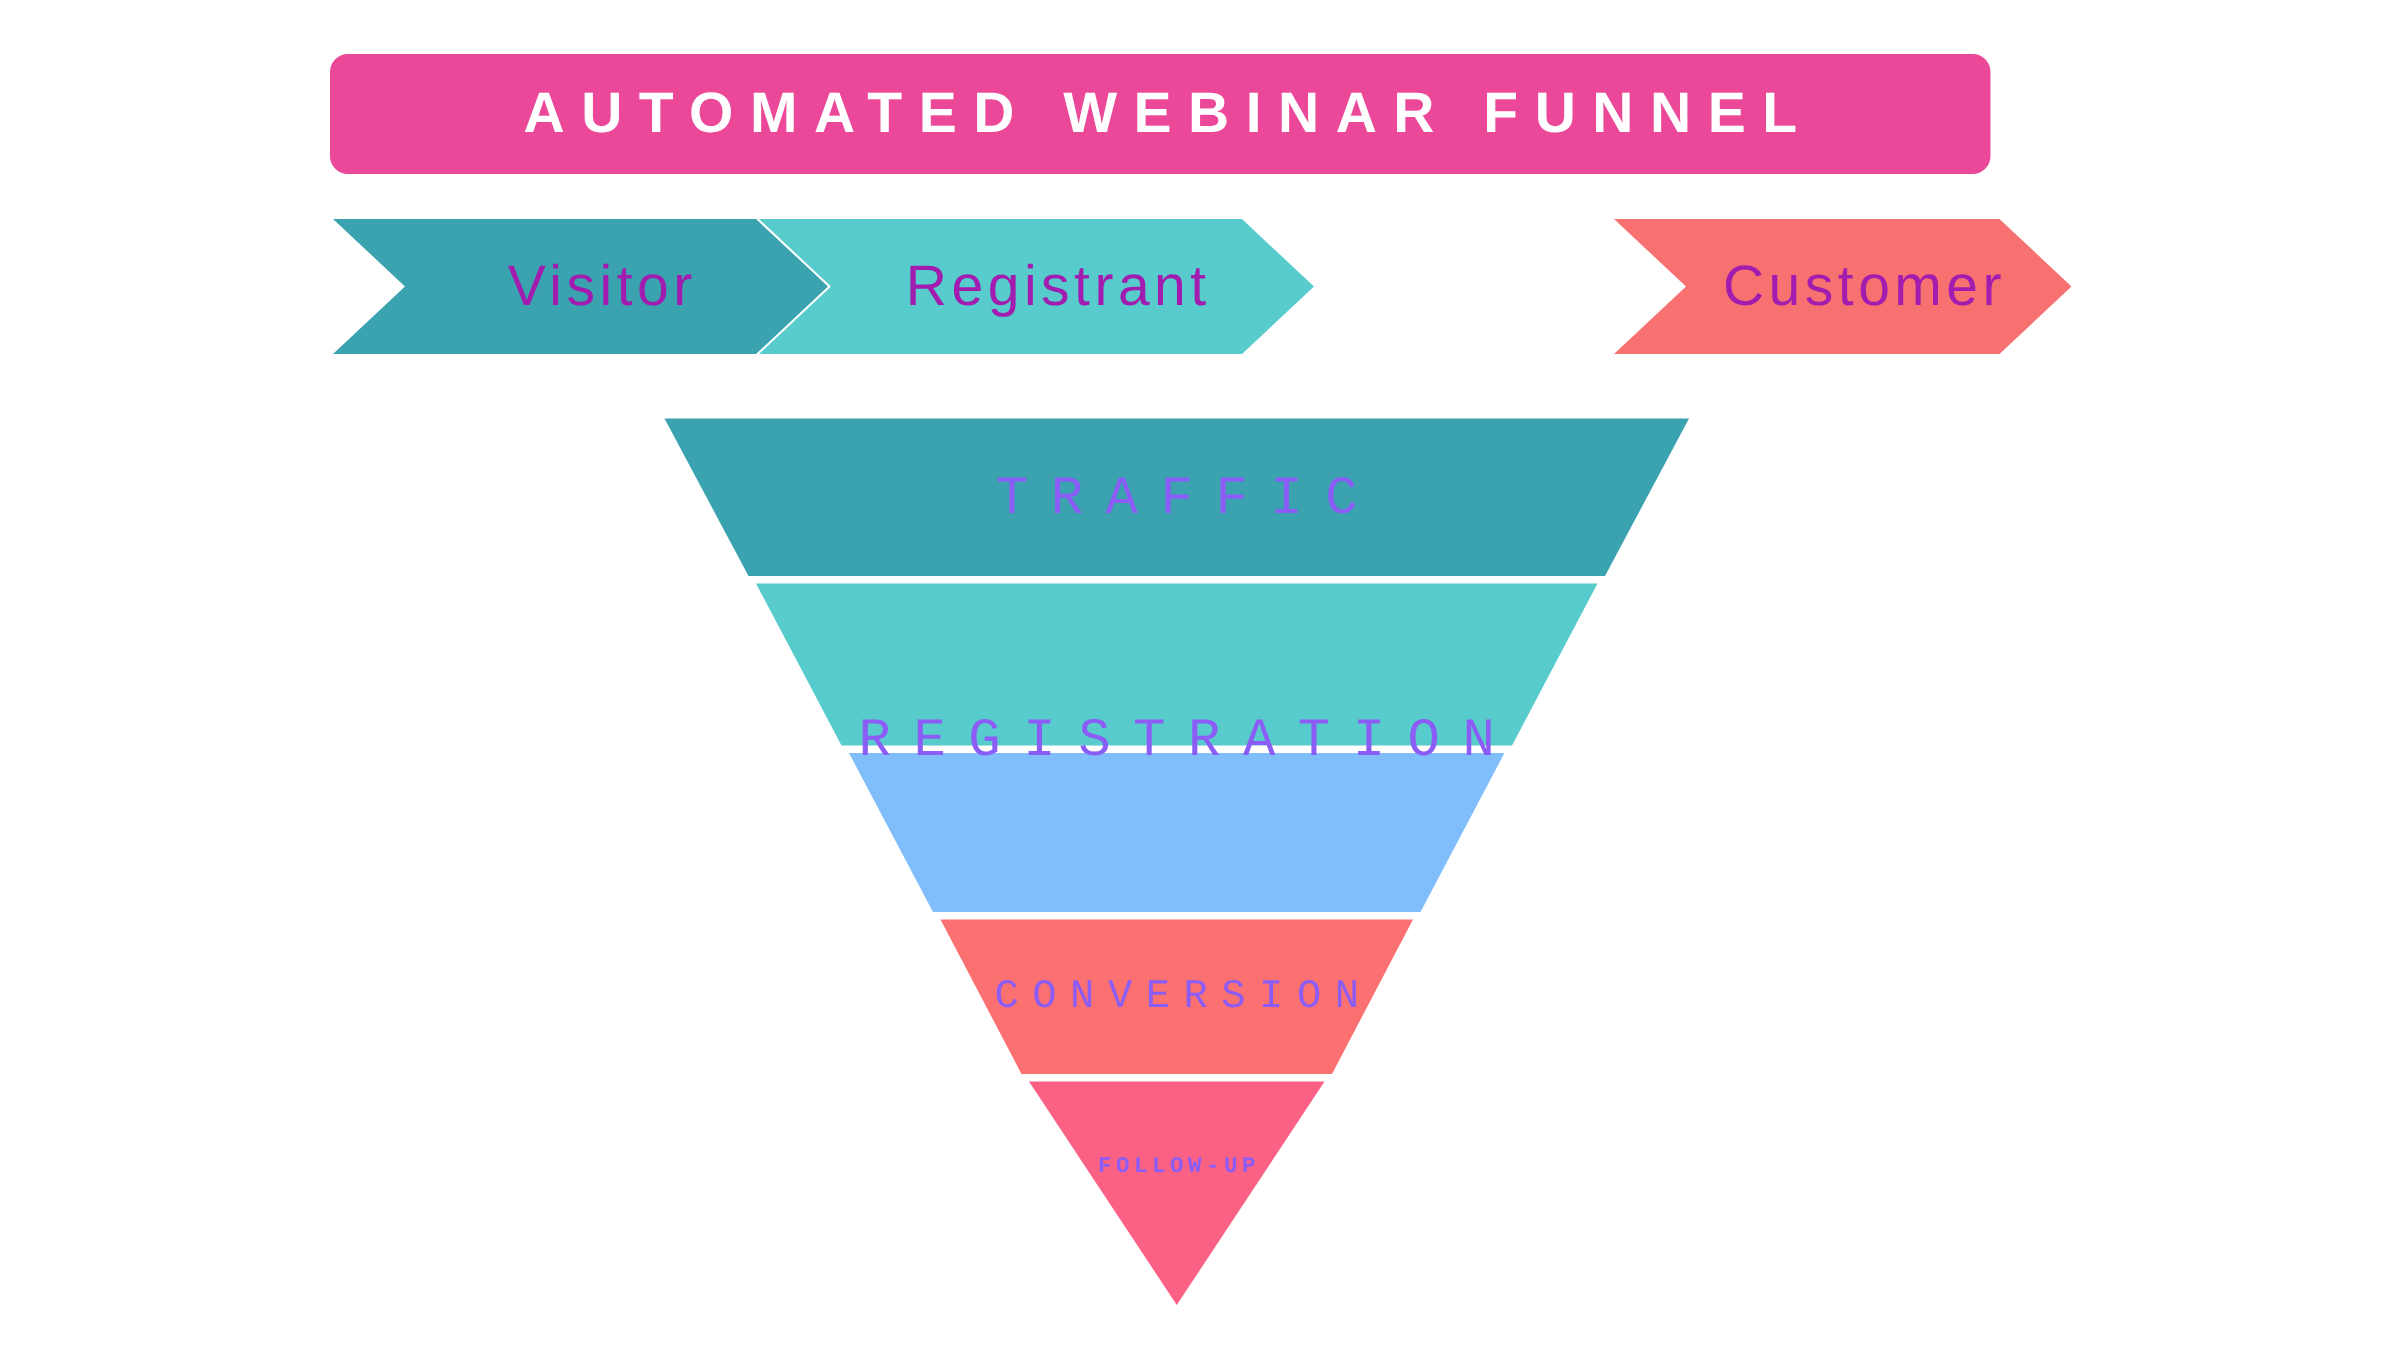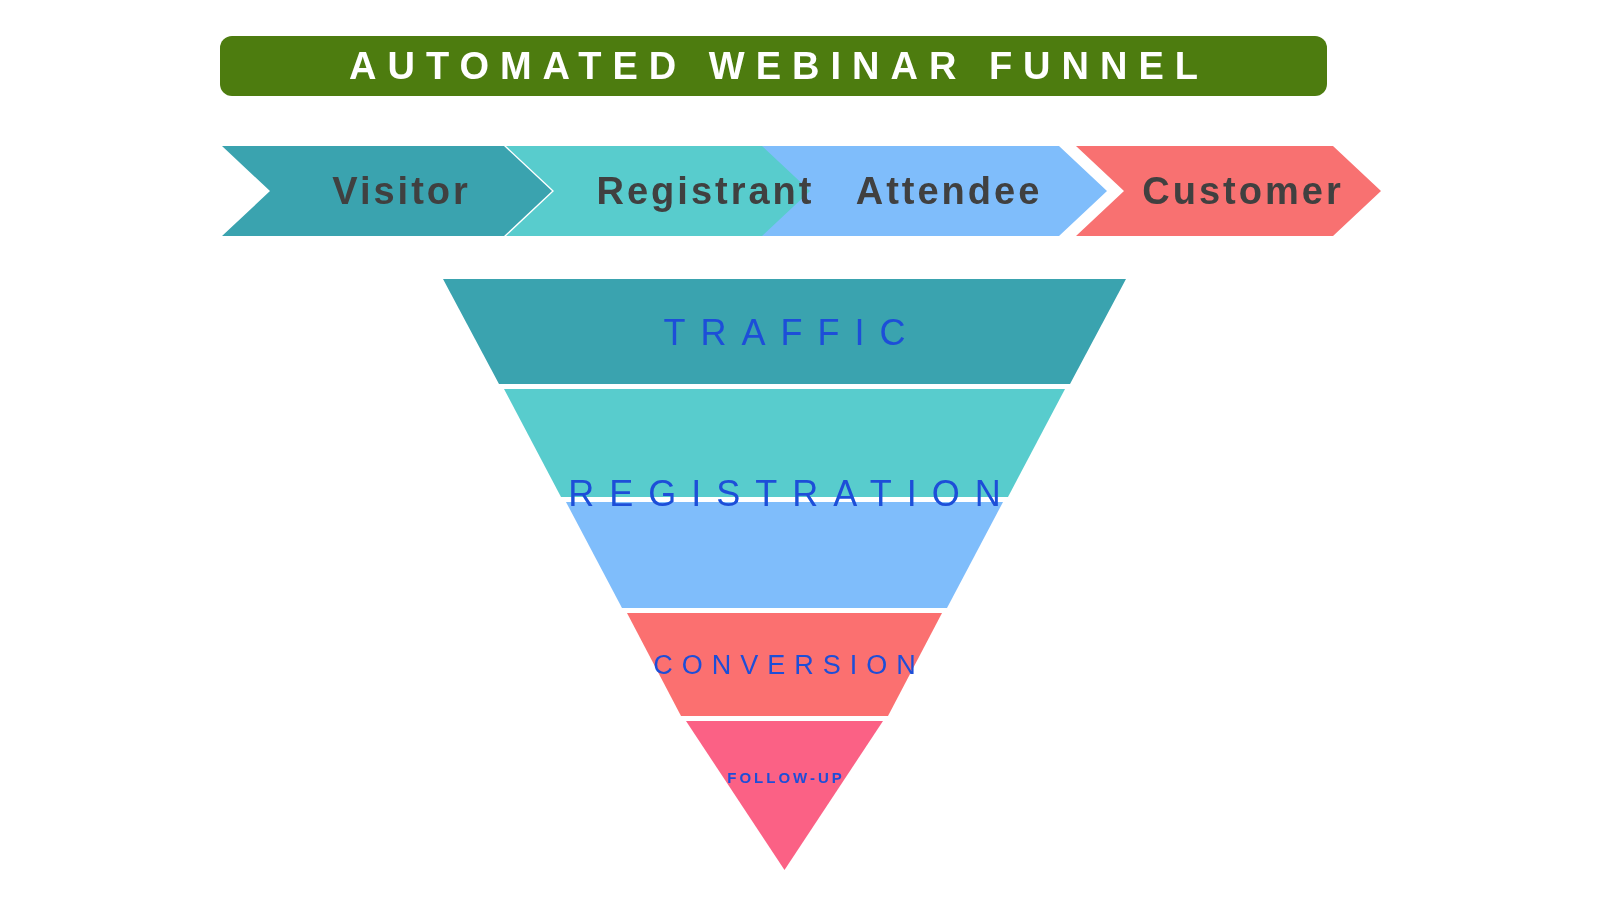--- a/index.html
+++ b/index.html
@@ -19,22 +19,22 @@
     height: 900px;
     background: #ffffff;
   }
 
   
   #title-banner {
     position: absolute;
     left: 220px;
     top: 36px;
     width: 1107px;
-    height: 60px;
-    background: #4d7c0f;
+    height: 80px;
+    background: #ec4899;
     border-radius: 12px;
     display: flex;
     align-items: center;
     justify-content: center;
   }
 
   #title-text {
     color: #ffffff;
     font-family: "Liberation Sans", sans-serif;
     font-size: 38px;
@@ -60,45 +60,45 @@
     height: 90px;
     display: flex;
     align-items: center;
   }
 
   .stage-chevron .stage-label {
     position: relative;
     z-index: 2;
     width: 100%;
     text-align: center;
-    color: #404040;
+    color: #a21caf;
     font-family: "Liberation Sans", sans-serif;
     font-size: 38px;
-    font-weight: 700;
+    font-weight: 400;
     letter-spacing: 3px;
     text-indent: 3px;
     white-space: nowrap;
     padding-left: 26px;
   }
 
   
   #funnel {
     position: absolute;
     left: 0;
     top: 0;
     width: 1600px;
     height: 900px;
     pointer-events: none;
   }
 
   .funnel-band-label {
     position: absolute;
     text-align: center;
-    color: #1d4ed8;
-    font-family: Liberation Sans, sans-serif;
+    color: #8b5cf6;
+    font-family: Liberation Mono, monospace;
     font-weight: 300;
     white-space: nowrap;
     pointer-events: none;
   }
 
   .band-lbl-lg {
     font-size: 36px;
     letter-spacing: 15px;
     text-indent: 15px;
   }
@@ -134,26 +134,20 @@
       <span class="stage-label">Visitor</span>
     </div>
 
     <div class="stage-chevron" style="left:506px; width:370px;">
       <svg width="370" height="90" viewBox="0 0 370 90" preserveAspectRatio="none" style="position:absolute;left:0;top:0;">
         <polygon points="0,0 322,0 370,45 322,90 0,90 48,45" fill="#58cccd"></polygon>
       </svg>
       <span class="stage-label">Registrant</span>
     </div>
 
-    <div class="stage-chevron" style="left:762px; width:345px;">
-      <svg width="345" height="90" viewBox="0 0 345 90" preserveAspectRatio="none" style="position:absolute;left:0;top:0;">
-        <polygon points="0,0 297,0 345,45 297,90 0,90 48,45" fill="#7fbdfb"></polygon>
-      </svg>
-      <span class="stage-label">Attendee</span>
-    </div>
 
     <div class="stage-chevron" style="left:1076px; width:305px;">
       <svg width="305" height="90" viewBox="0 0 305 90" preserveAspectRatio="none" style="position:absolute;left:0;top:0;">
         <polygon points="0,0 257,0 305,45 257,90 0,90 48,45" fill="#f87171"></polygon>
       </svg>
       <span class="stage-label">Customer</span>
     </div>
 
   </div>
 

